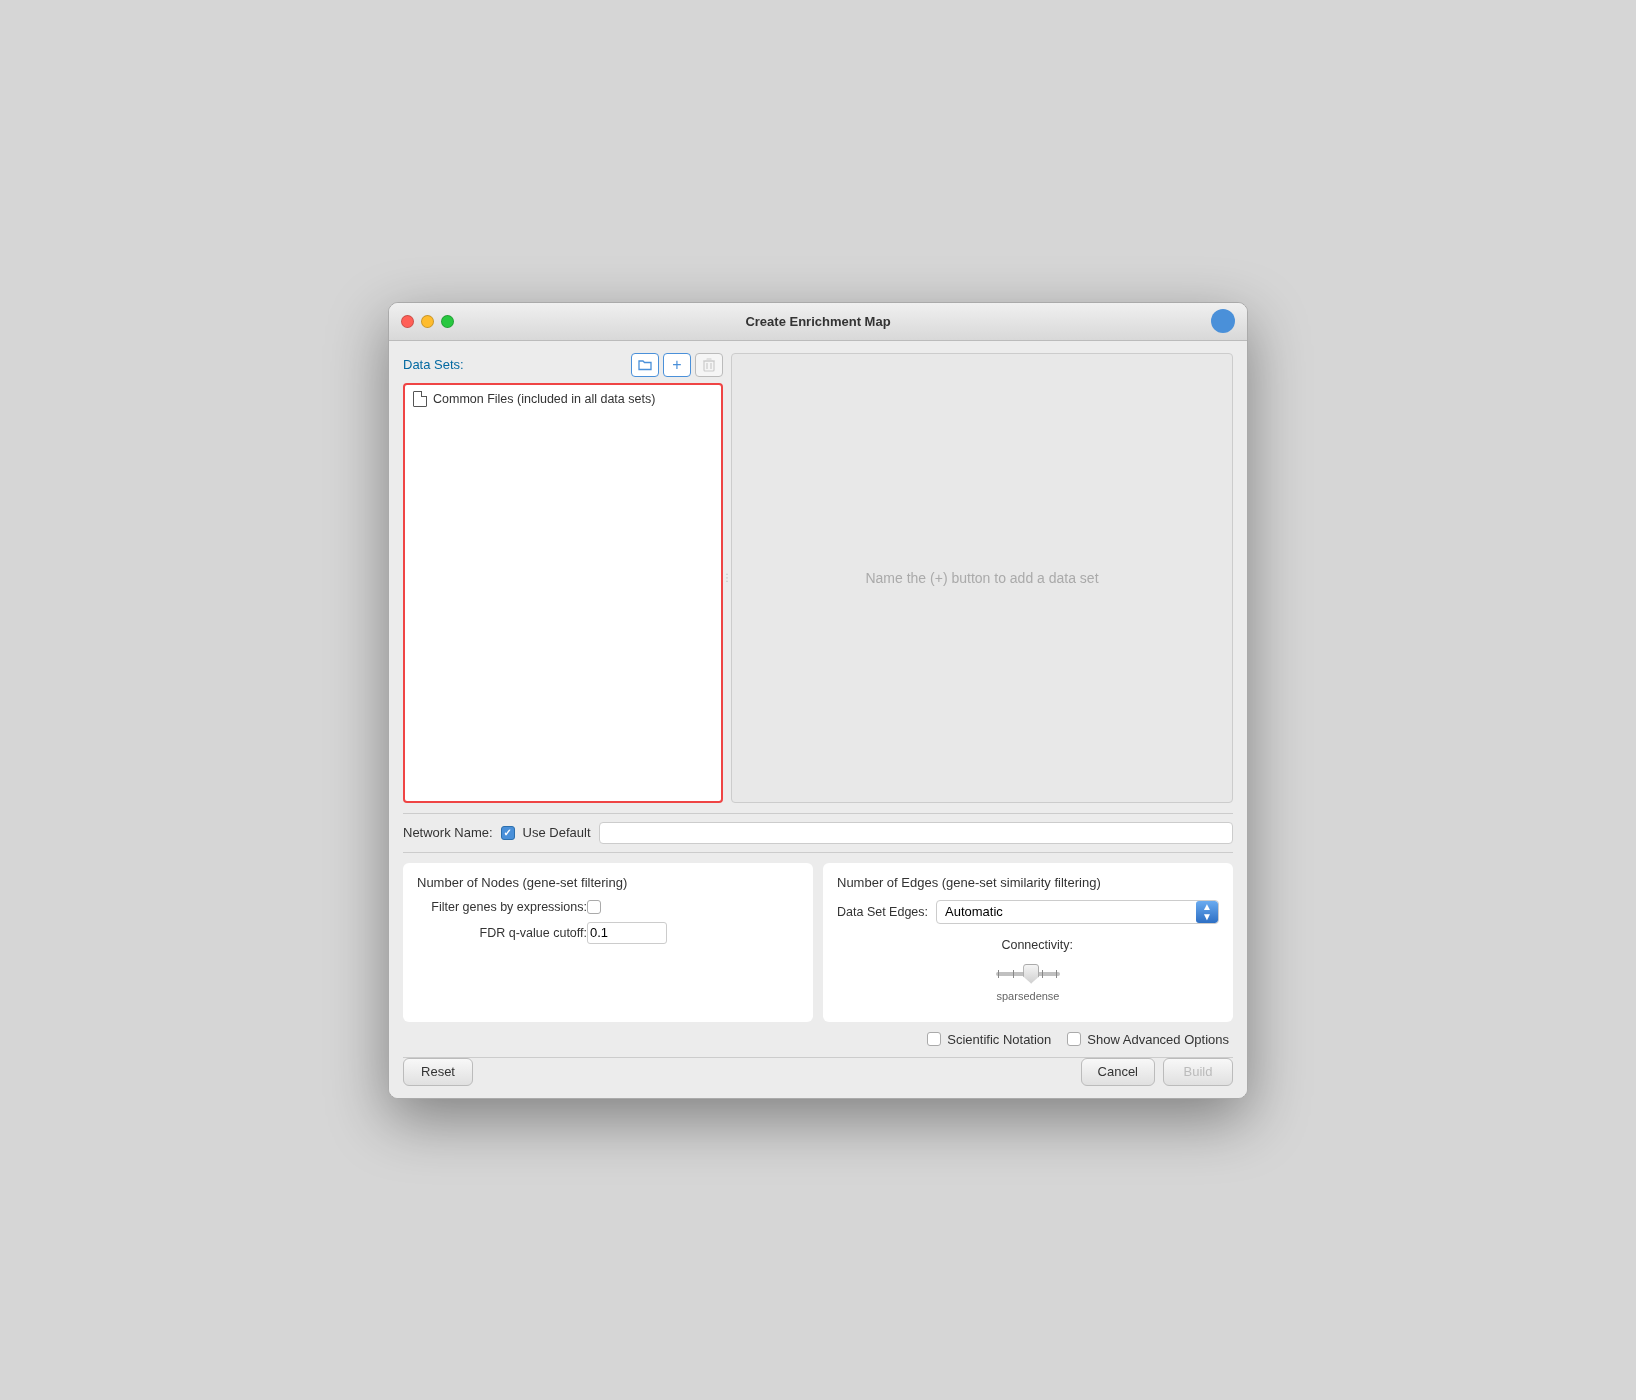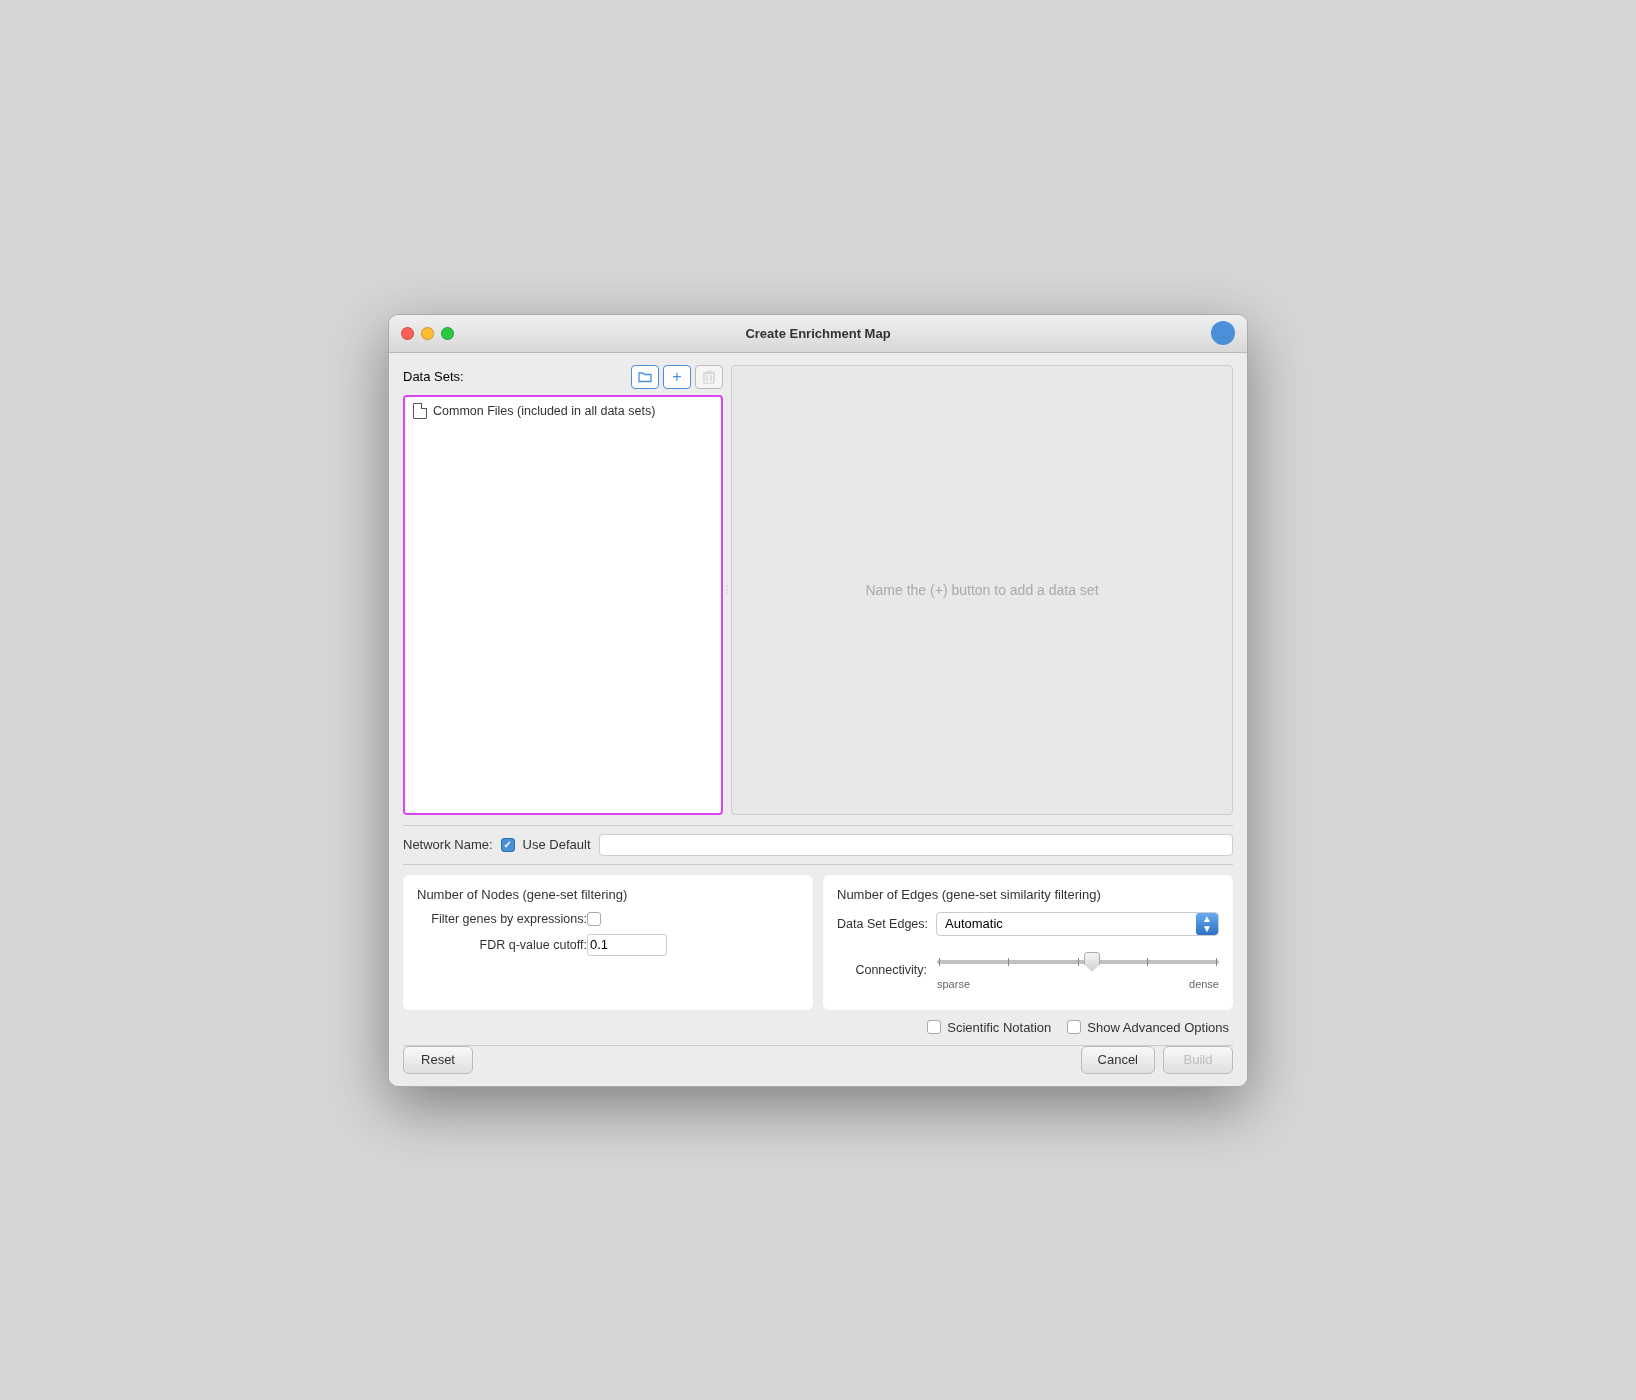--- a/index.html
+++ b/index.html
@@ -91,21 +91,21 @@
 
     .data-sets-header {
       display: flex;
       align-items: center;
       margin-bottom: 6px;
       gap: 8px;
     }
 
     .data-sets-label {
       font-size: 13px;
-      color: #000000;
+      color: #0369a1;
       font-weight: 500;
     }
 
     .toolbar-buttons {
       display: flex;
       gap: 4px;
       margin-left: auto;
     }
 
     .toolbar-btn {
@@ -124,21 +124,21 @@
 
     .toolbar-btn.delete {
       border-color: #bbb;
       color: #bbb;
       background: #f5f5f5;
     }
 
     .data-set-list {
       width: 100%;
       height: 420px;
-      border: 2px solid #d946ef;
+      border: 2px solid #ef4444;
       border-radius: 4px;
       background: white;
       overflow-y: auto;
     }
 
     .data-set-item {
       display: flex;
       align-items: center;
       padding: 6px 8px;
       gap: 6px;
@@ -327,20 +327,21 @@
       font-size: 10px;
       margin-left: 4px;
       flex-shrink: 0;
     }
 
     .connectivity-row {
       display: flex;
       align-items: center;
       gap: 10px;
       margin-bottom: 8px;
+      flex-direction: column;
     }
 
     .connectivity-label {
       font-size: 12.5px;
       color: #333;
       white-space: nowrap;
       min-width: 90px;
       text-align: right;
     }
 

